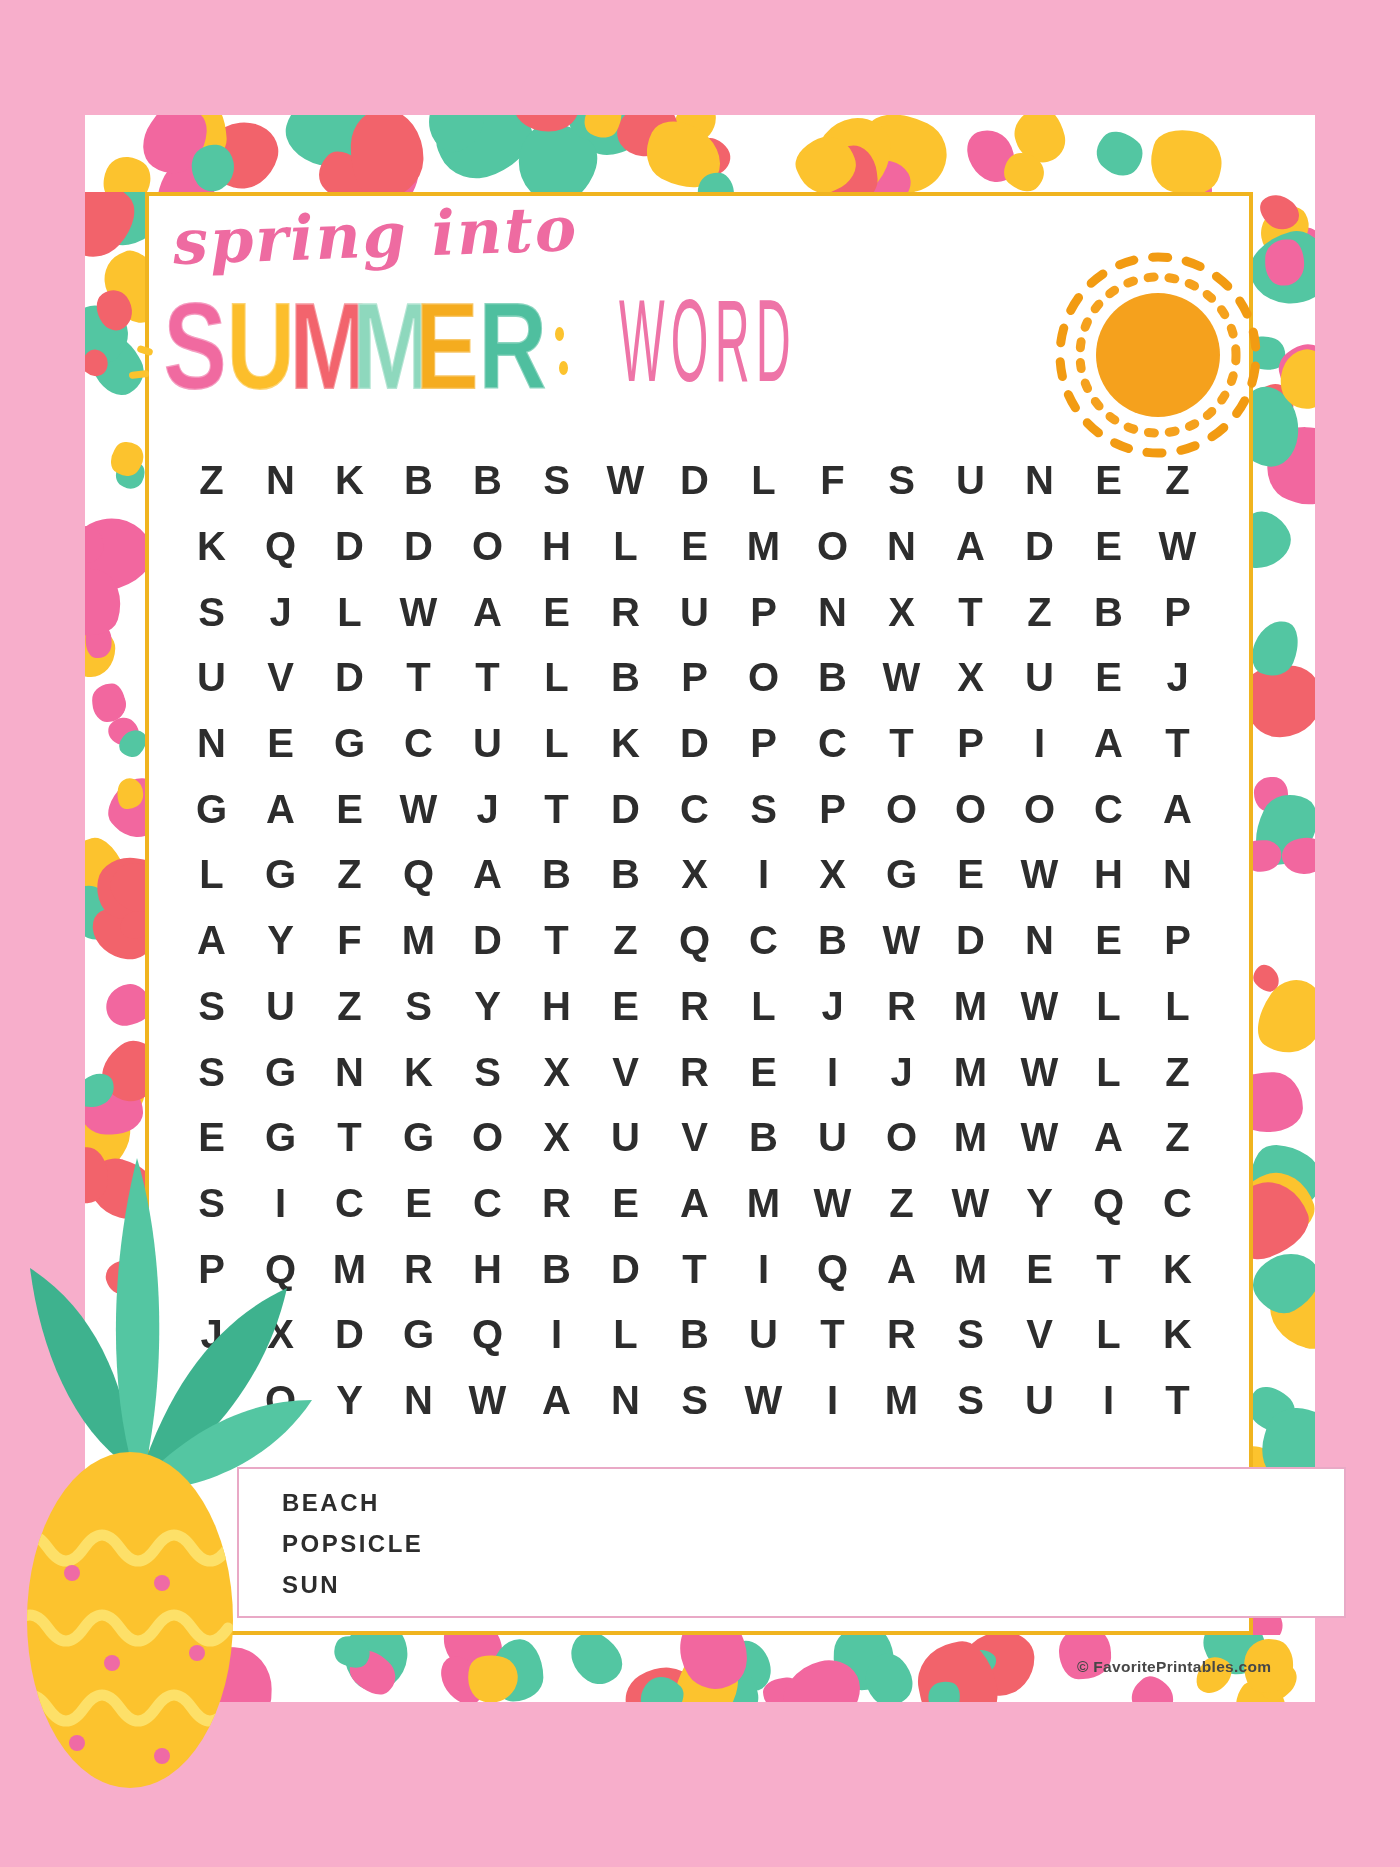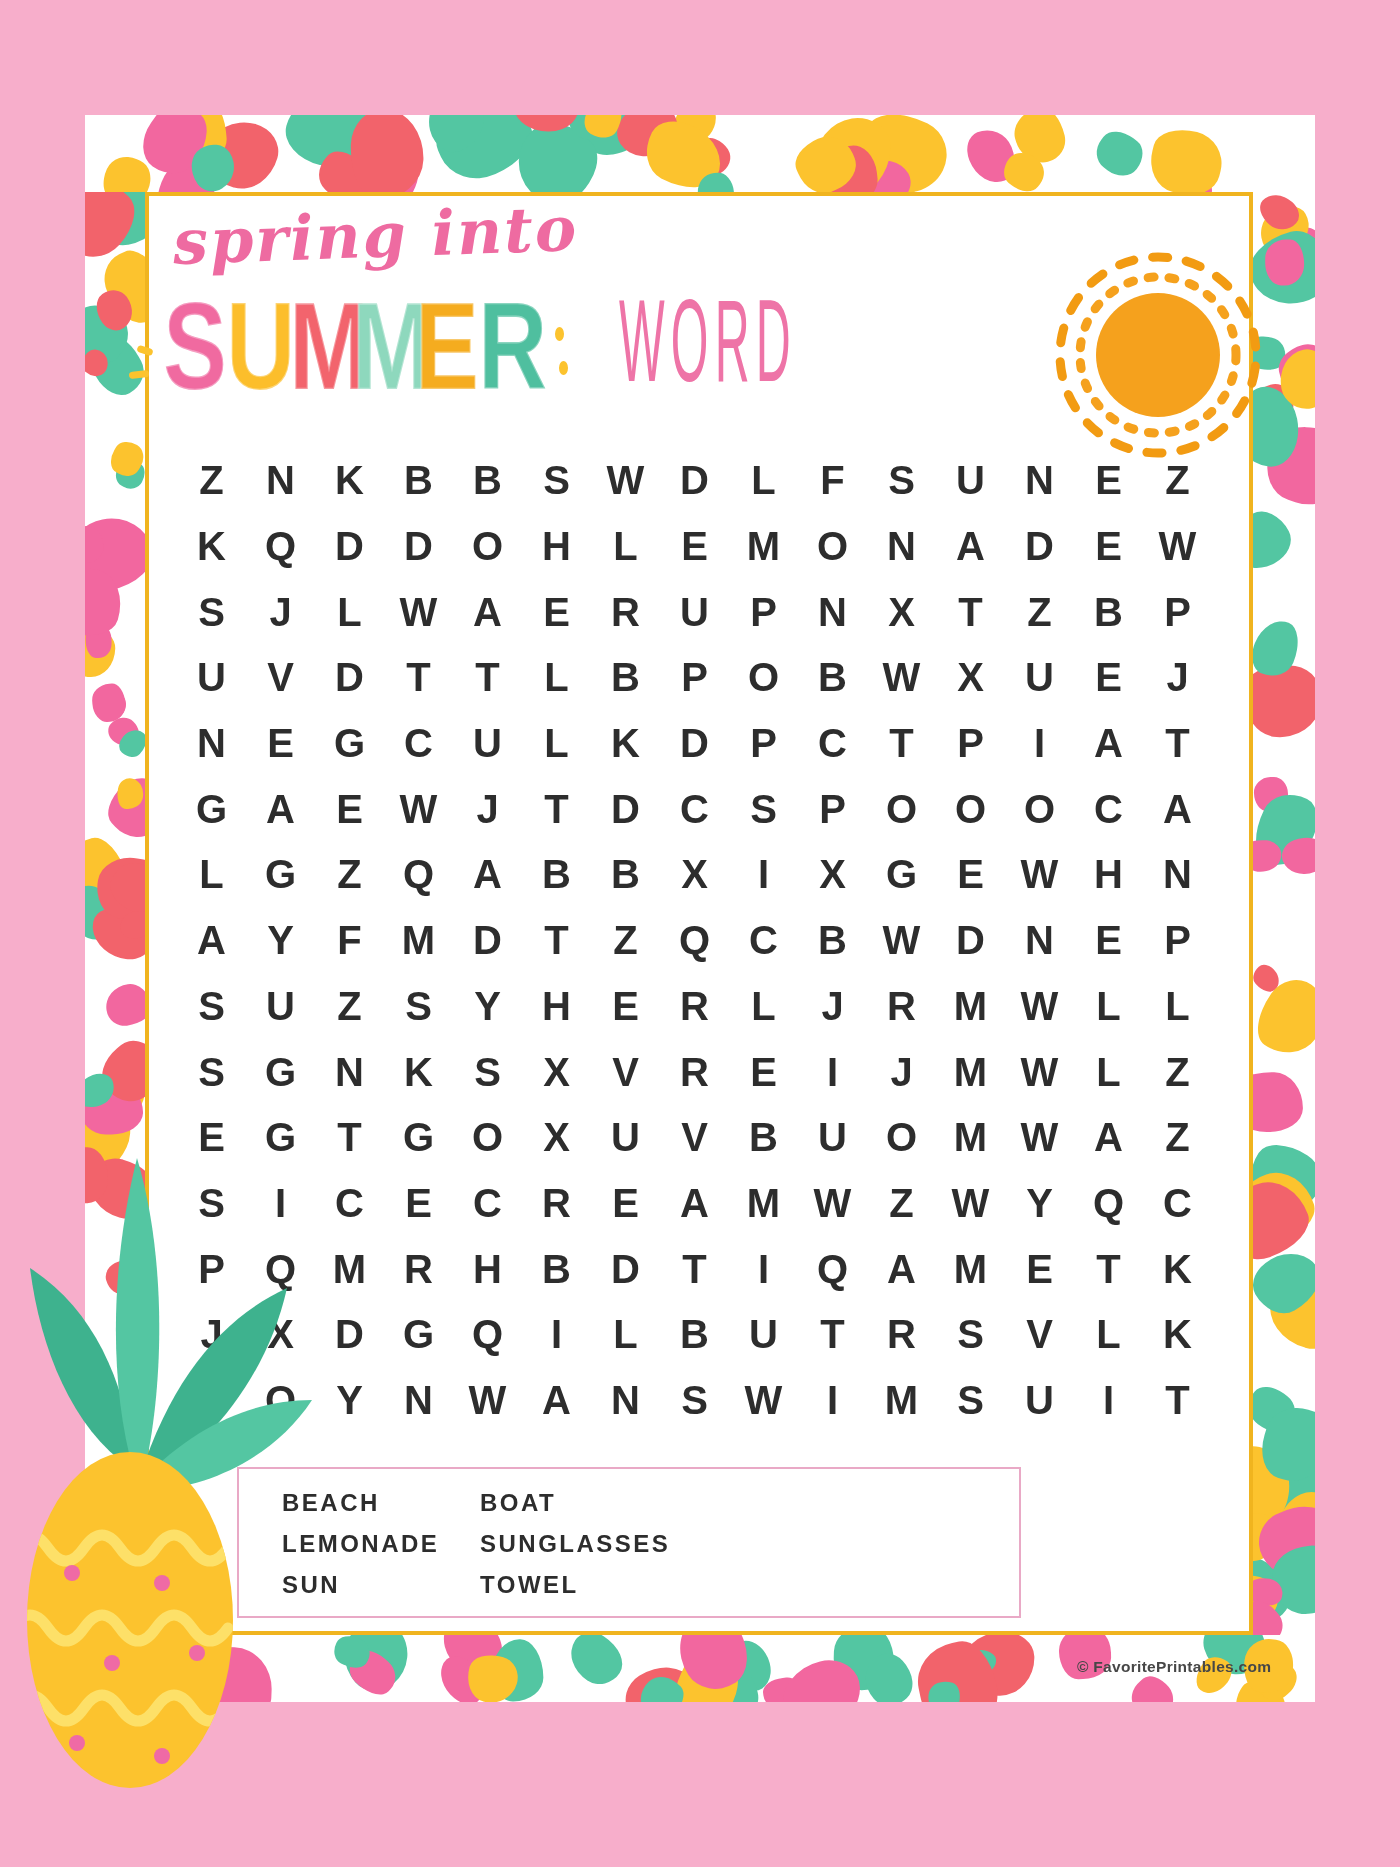--- a/index.html
+++ b/index.html
@@ -43,21 +43,21 @@
 
   .sun-svg{position:absolute;left:948px;top:112px;}
 
   
   .ws-grid{position:absolute;left:92px;top:333px;display:grid;
            grid-template-columns:repeat(15,69px);grid-auto-rows:65.7px;}
   .cell{display:flex;align-items:center;justify-content:center;
         font-size:40px;font-weight:700;color:#2d2d2d;}
 
   
-  .wordlist-box{position:absolute;left:152px;top:1352px;width:784px;height:151px;
+  .wordlist-box{position:absolute;left:152px;top:1352px;width:1109px;height:151px;
                 border:2px solid #e9a9c6;box-sizing:border-box;background:#ffffff;
                 display:grid;grid-template-columns:198px 219px 260px auto;
                 padding:13px 0 0 43px;}
   .wl-col{display:flex;flex-direction:column;}
   .wl-item{height:41px;line-height:41px;font-size:24px;font-weight:700;
            letter-spacing:2.5px;color:#2d2d2d;white-space:nowrap;}
 
   
   .credit{position:absolute;left:992px;top:1543px;font-size:15.5px;font-weight:600;
           color:#474747;letter-spacing:0.3px;}
@@ -479,27 +479,22 @@
         <div class="cell">M</div>
         <div class="cell">S</div>
         <div class="cell">U</div>
         <div class="cell">I</div>
         <div class="cell">T</div>
       </div>
 
     <div class="wordlist-box">
         <div class="wl-col">
           <div class="wl-item">BEACH</div>
-          <div class="wl-item">LEMONADE</div>
+          <div class="wl-item">POPSICLE</div>
           <div class="wl-item">SUN</div>
-        </div>
-        <div class="wl-col">
-          <div class="wl-item">BOAT</div>
-          <div class="wl-item">SUNGLASSES</div>
-          <div class="wl-item">TOWEL</div>
         </div>
       </div>
 
     <div class="credit">© FavoritePrintables.com</div>
   </div>
 
   <svg class="pineapple-svg" width="310" height="670" viewBox="0 0 310 670">
     <g>
       <path d="M118 340 C 60 300, 28 220, 18 140 C 80 180, 112 250, 122 330 Z" fill="#3eb28e"></path>
       <path d="M122 345 C 95 250, 100 130, 125 30 C 155 130, 152 260, 132 345 Z" fill="#54c6a2"></path>

